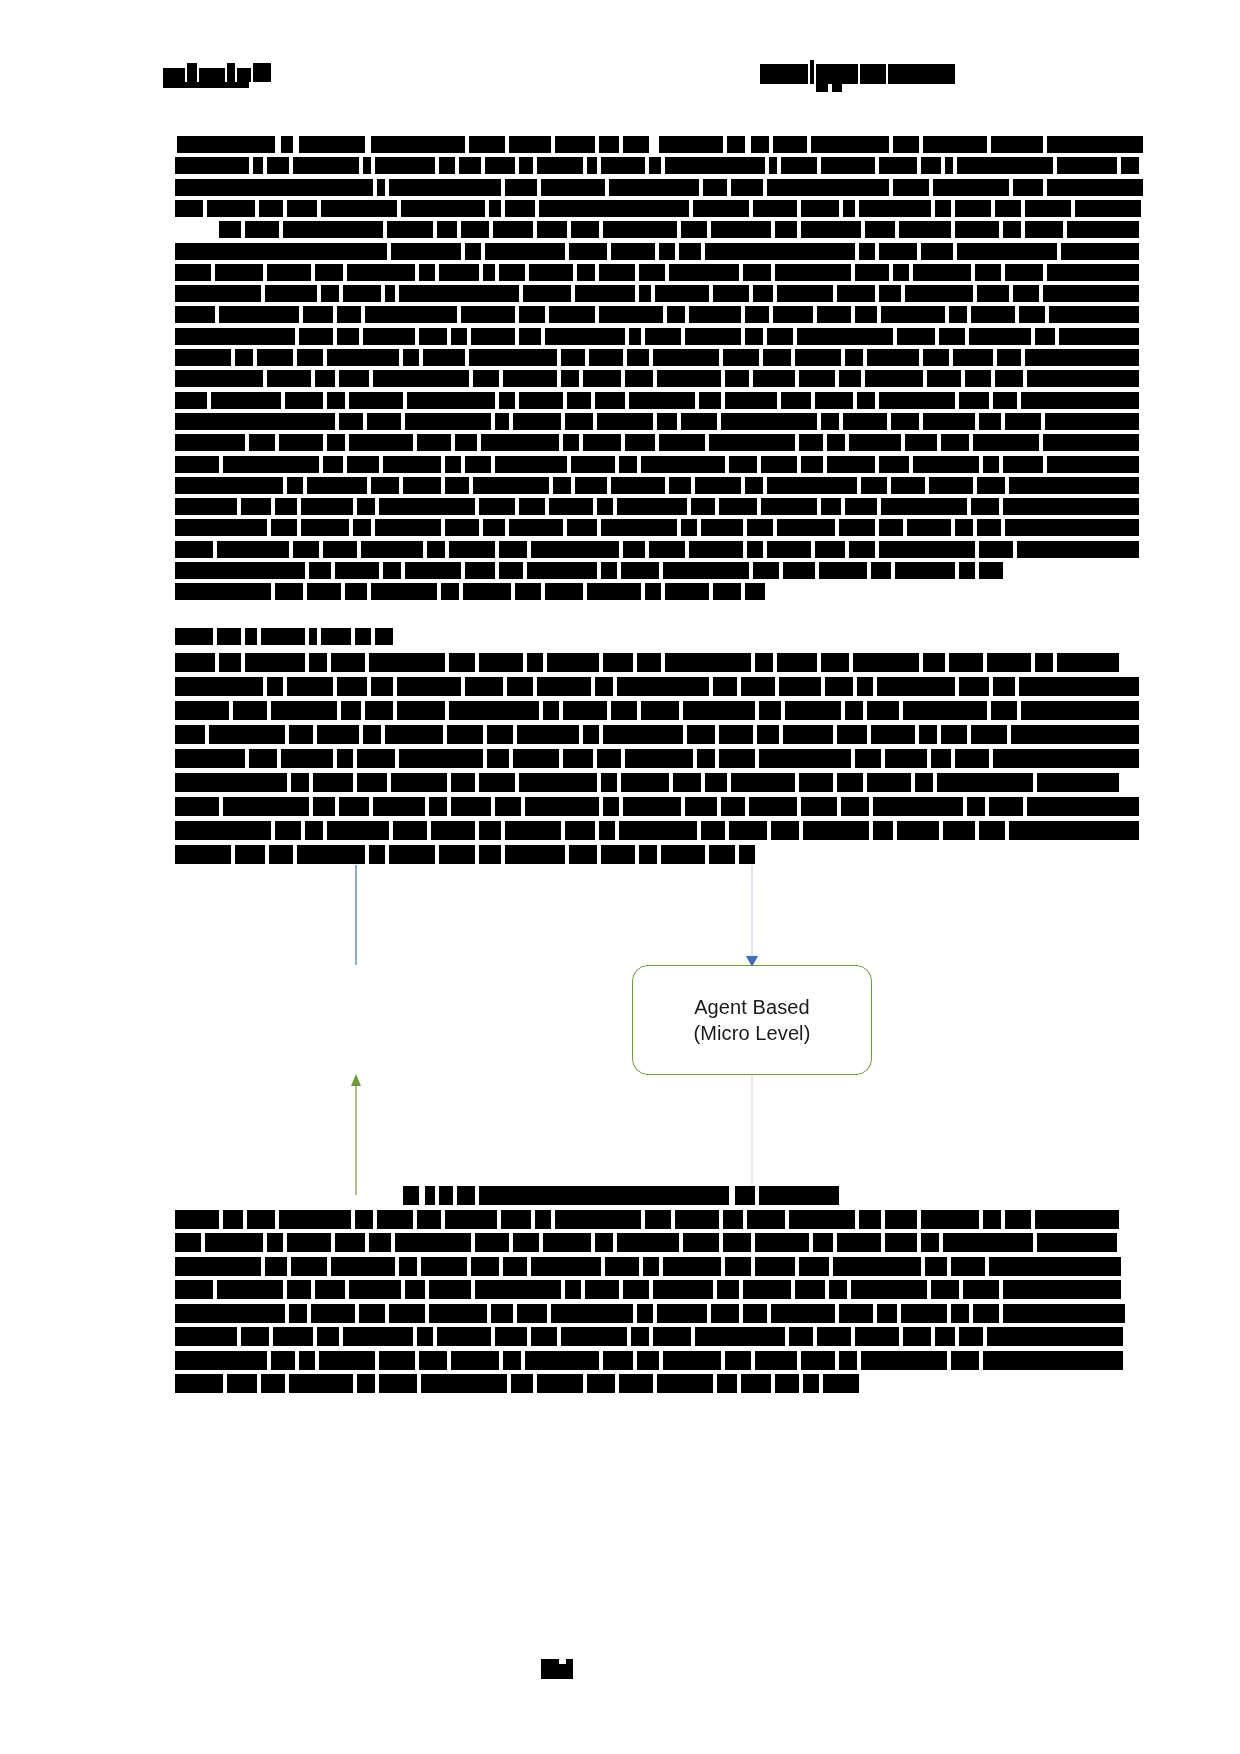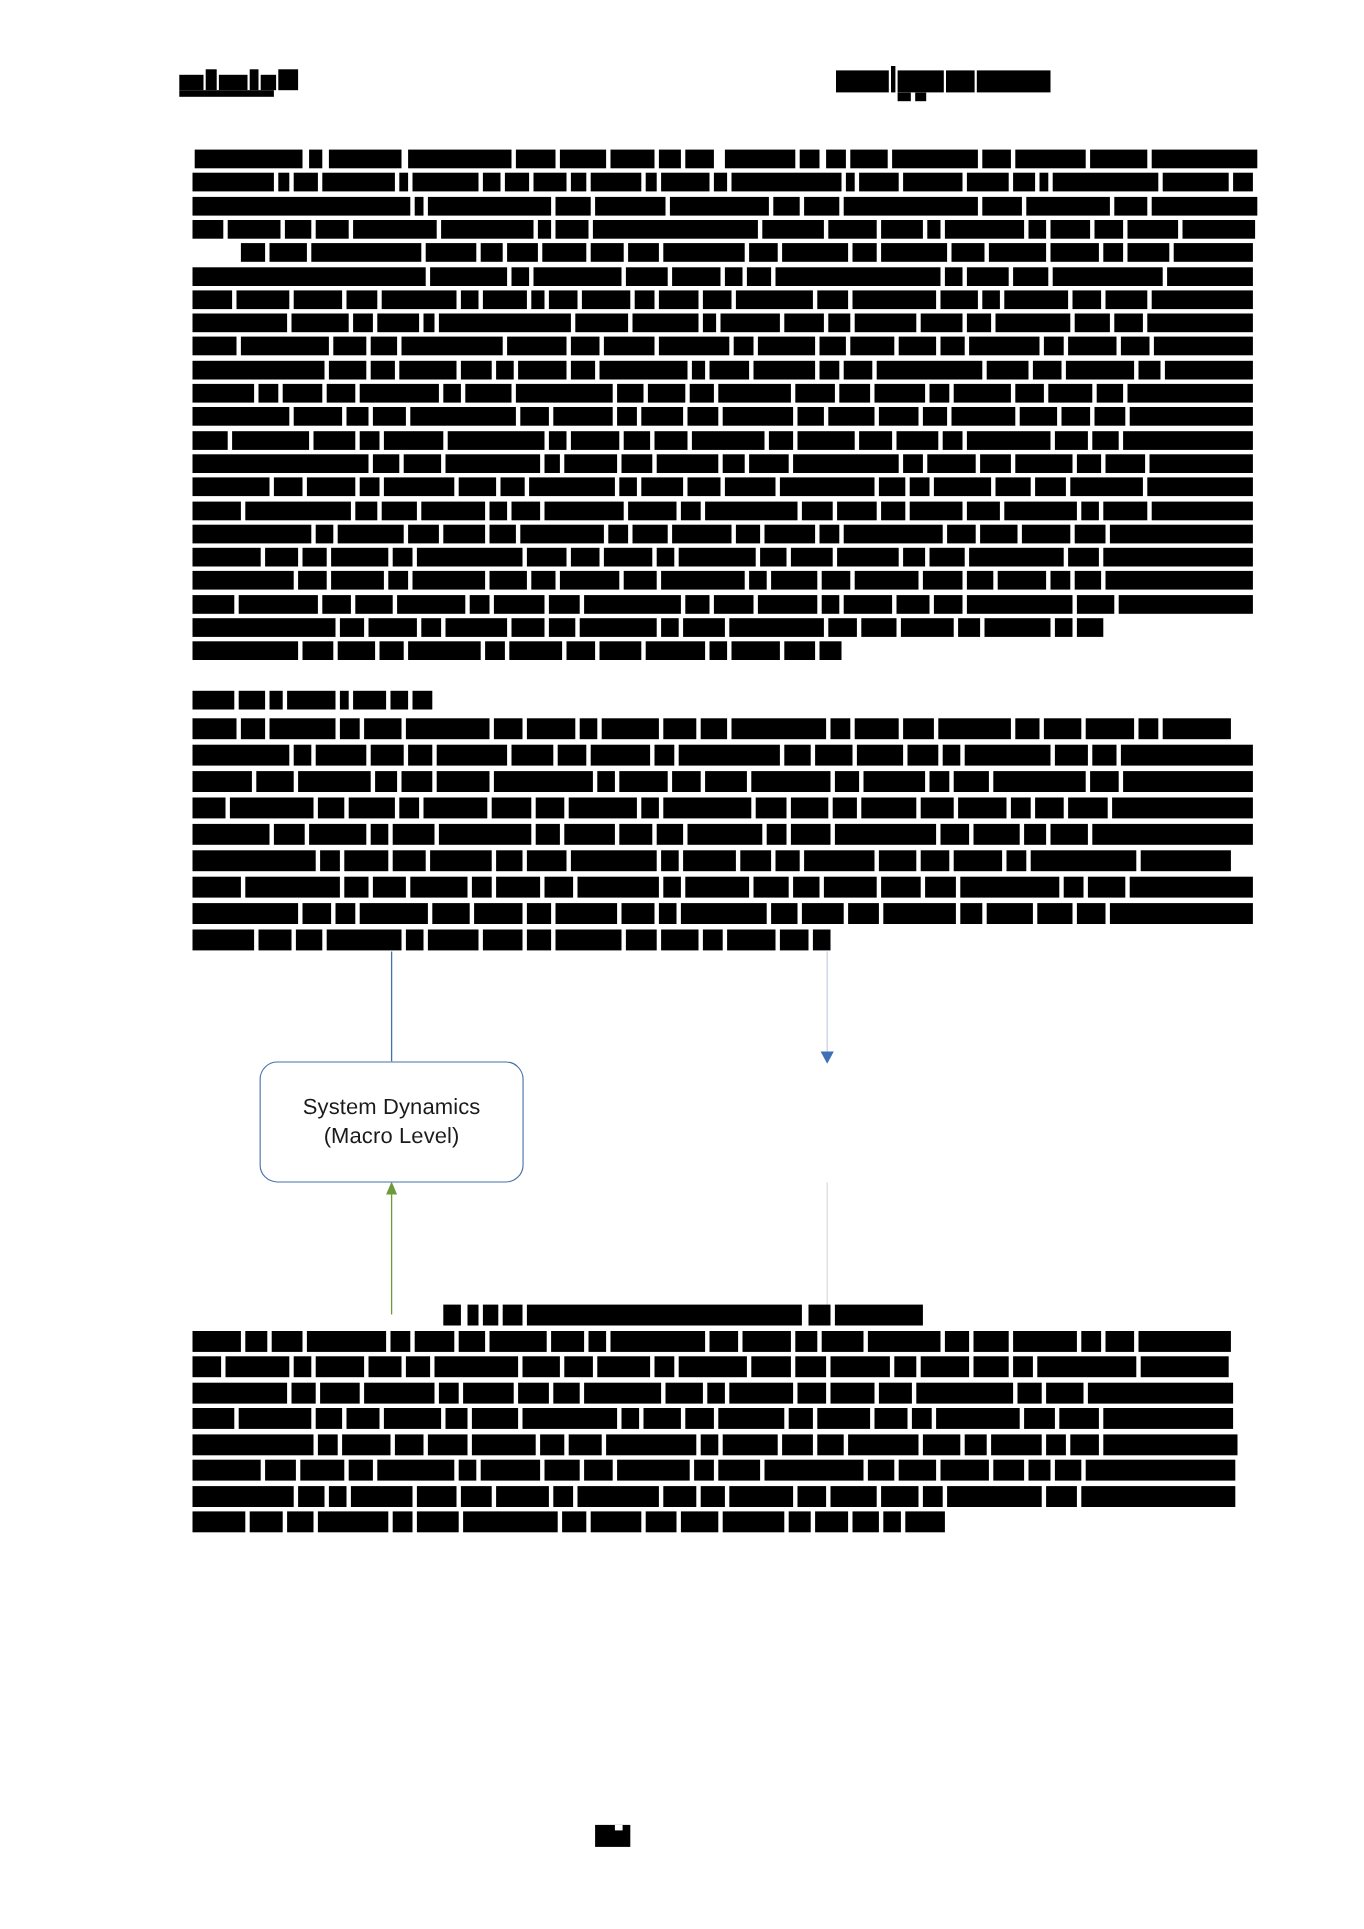--- a/index.html
+++ b/index.html
@@ -764,25 +764,25 @@
 
     <svg class="conn" style="left:0;top:0;" width="1240" height="340">
       <line x1="356" y1="335" x2="356" y2="225" stroke="#6f9a3a" stroke-width="1.2"></line>
       <polygon points="351,226 361,226 356,214" fill="#6f9a3a"></polygon>
     </svg>
 
     <svg class="conn" style="left:0;top:0;" width="1240" height="340">
       <line x1="752" y1="215" x2="752" y2="335" stroke="#dcdcdc" stroke-width="1.2"></line>
     </svg>
 
-    <div class="node node-sd">
-      <div class="line1">System Dynamics</div>
-      <div class="line2">(Macro Level)</div>
+
+    <div class="node node-ab">
+      <div class="line1">Agent Based</div>
+      <div class="line2">(Micro Level)</div>
     </div>
-
   </div>
 
   <div class="redact-block" id="block-c" style="left:159px;top:1186px;width:790px;height:210px;">
       <div style="position: absolute; left: 0px; top: 0px; height: 19px; width: 100%;">
         <div class="seg" style="left: 244px; top: 0px; width: 16px; height: 19px;"></div>
         <div class="seg" style="left: 266px; top: 0px; width: 10px; height: 19px;"></div>
         <div class="seg" style="left: 280px; top: 0px; width: 14px; height: 19px;"></div>
         <div class="seg" style="left: 298px; top: 0px; width: 18px; height: 19px;"></div>
         <div class="seg" style="left: 320px; top: 0px; width: 250px; height: 19px;"></div>
         <div class="seg" style="left: 576px; top: 0px; width: 20px; height: 19px;"></div>

